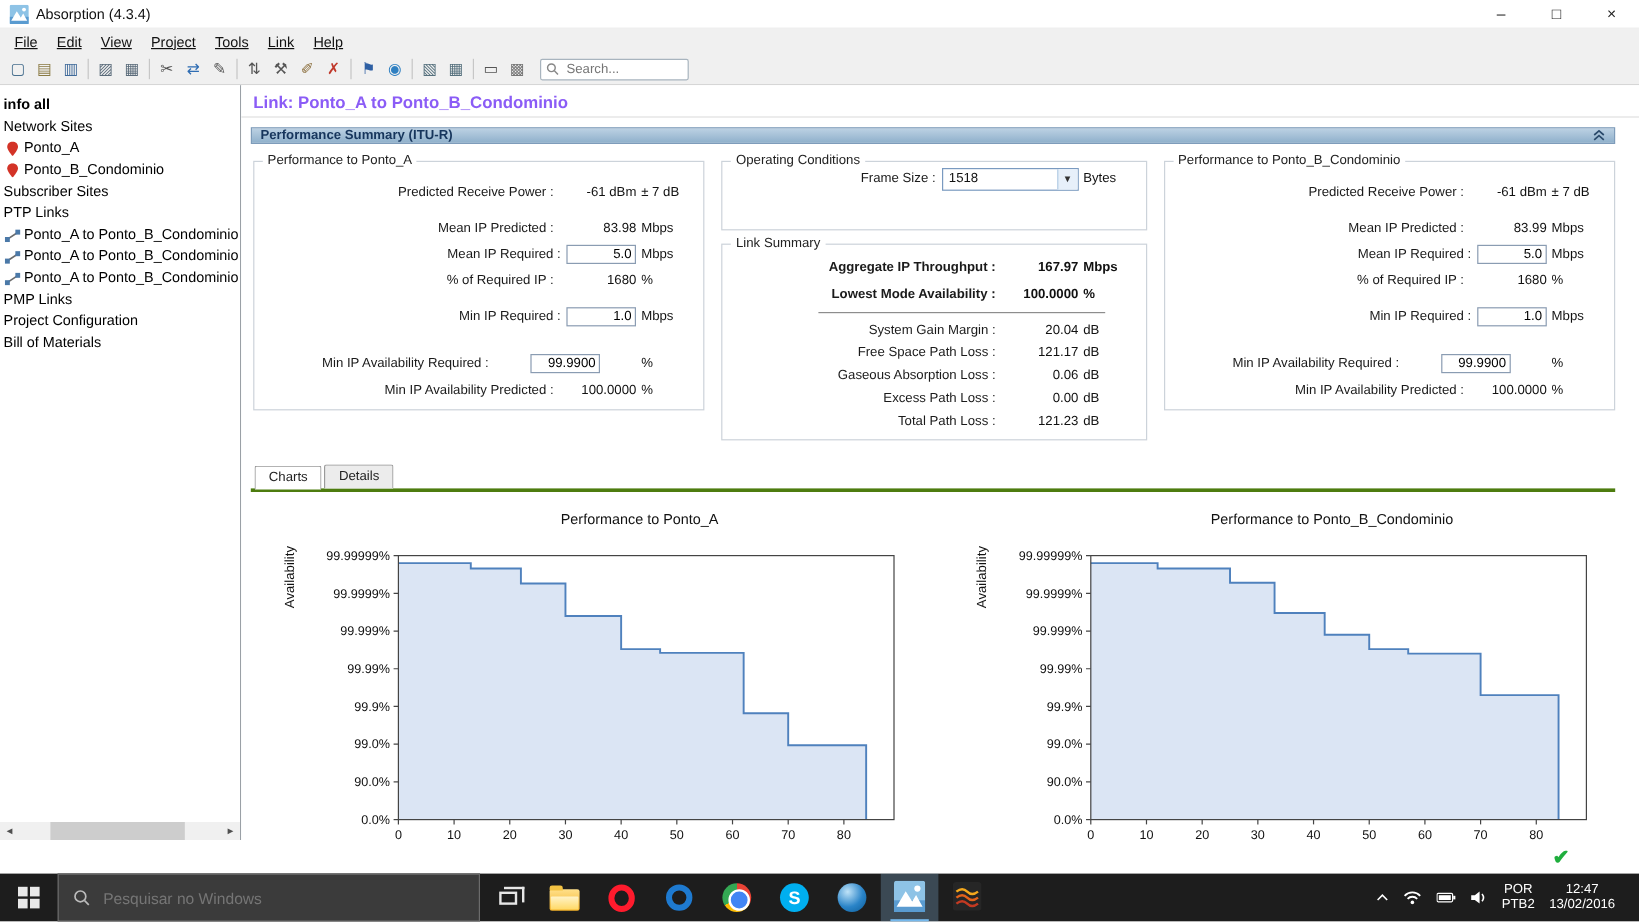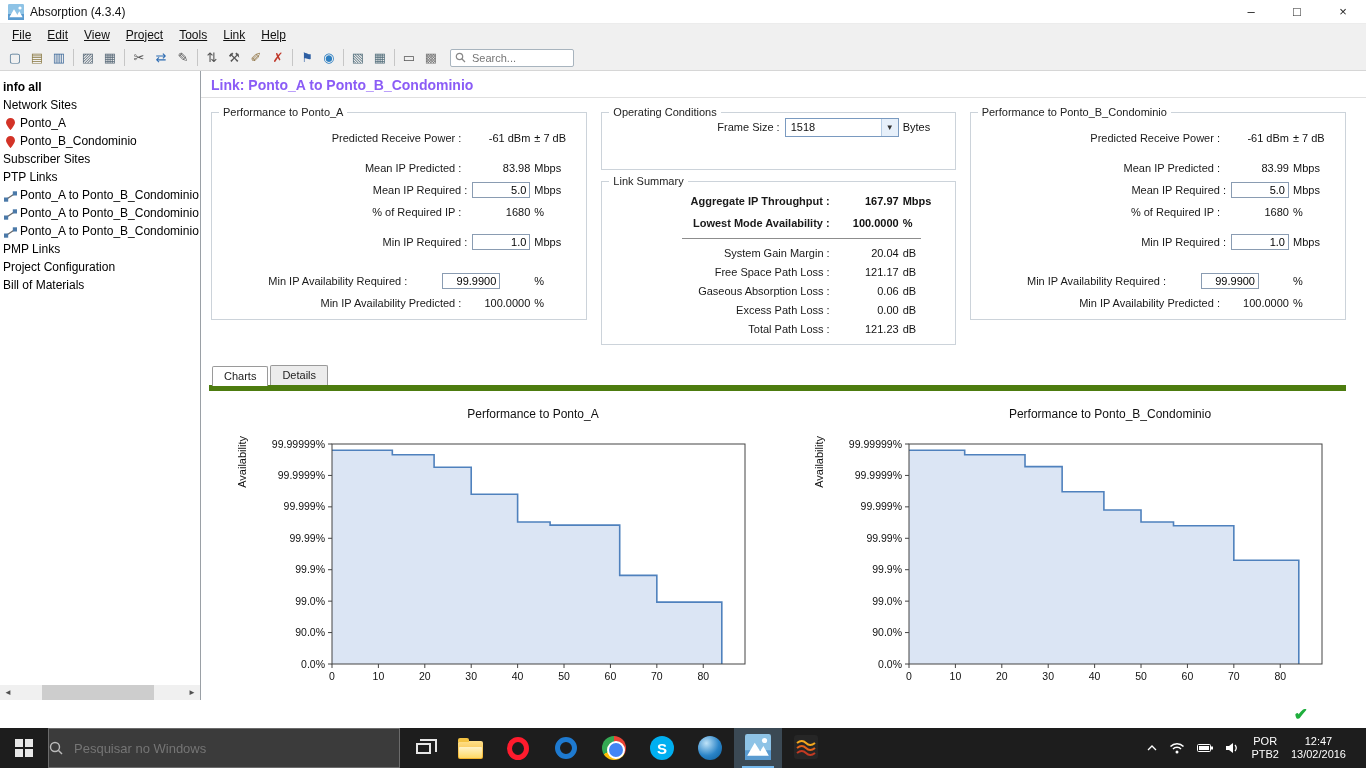--- a/index.html
+++ b/index.html
@@ -50,37 +50,37 @@
   .prow.sm { height:19px; }
   .prow .lbl { flex:1; text-align:right; padding-right:5px; color:#1a1a1a; }
   .prow .val { width:64px; text-align:right; white-space:nowrap; }
   .prow .unit { width:46px; padding-left:4px; text-align:left; white-space:nowrap; }
   .prow.bold { font-weight:bold; } .mt8 { margin-top:8px; } .mt4 { margin-top:17px;gap:30px; }
   .fld { width:58px; height:16px; border:1px solid #8a9cb2; font-size:11px; text-align:right; padding:0 3px; font-family:inherit; }
   .ls-div { height:1px; background:#8d8d8d; margin:4px 24px 4px 70px; }
   .combo { width:114px; height:19px; border:1px solid #7a9ac0; display:flex; align-items:center; background:#fff; font-size:11px; }
   .combo .combo-val { flex:1; padding-left:5px; }
   .combo .combo-btn { width:17px; height:100%; display:flex; align-items:center; justify-content:center; background:#e7f0fa; border-left:1px solid #b5cce4; font-size:8px; color:#333; }
-  .tabstrip { display:flex; margin:12px 20px 0 8px; border-bottom:6px solid #4d7c0f; padding-left:3px; align-items:flex-end; }
+  .tabstrip { display:flex; margin:12px 20px 0 8px; border-bottom:3px solid #4d7c0f; padding-left:3px; align-items:flex-end; }
   .tab { padding:3px 11px 4px; font-size:11px; border:1px solid #9a9a9a; border-bottom:none; background:#ececec; color:#222; margin-right:2px; border-radius:2px 2px 0 0; position:relative; }
   .tab.active { background:#fff; top:1px; }
   .charts { flex:1; display:flex; justify-content:center; gap:58px; align-items:flex-start; padding-top:16px; }
   .chart { display:flex; flex-direction:column; }
   .chart-title { font-size:12px; color:#111; text-align:center; padding-left:76px; margin-bottom:2px; }
   .chart-body { display:flex; align-items:flex-start;margin-top:13px; }
   .chart-ylabel { writing-mode:vertical-rl; transform:rotate(180deg); font-size:11px; color:#111; width:14px; text-align:center; margin-bottom:14px; }
   
   .statusbar { height:28px; background:#fff; display:flex; align-items:center; justify-content:flex-end; padding-right:58px; }
   .ok-check { color:#1fae3d; font-size:17px; font-weight:bold; }
   
   .taskbar { height:40px; background:#1d1d1d; display:flex; align-items:stretch; color:#fff; }
   .tb-start { width:48px; display:flex; align-items:center; justify-content:center; }
   .win-logo { display:grid; grid-template-columns:8px 8px; grid-gap:2px; }
   .win-logo i { width:8px; height:8px; background:#e8e8e8; display:block; }
-  .tb-search { width:352px; background:#3b3b3b; border:1px solid #6b6b6b; display:flex; align-items:center; gap:9px; }
+  .tb-search { width:352px; background:#3b3b3b; border:1px solid #6b6b6b; display:flex; align-items:center; padding-left:12px; gap:9px; }
   .tb-search input { background:transparent; border:none; outline:none; color:#cfcfcf; font-size:13px; width:250px; font-family:inherit; }
   .tb-taskview { width:46px; display:flex; align-items:center; justify-content:center; }
   .tv-icon { width:15px; height:11px; border:2px solid #e6e6e6; position:relative; }
   .tv-icon::after { content:''; position:absolute; left:2px; top:-6px; width:15px; height:11px; border:2px solid #e6e6e6; border-bottom:none; border-left:none; }
   .tb-app { width:48px; display:flex; align-items:center; justify-content:center; position:relative; }
   .tb-app.active { background:rgba(140,190,230,0.28); }
   .tb-app.running::after { content:''; position:absolute; bottom:0; left:8px; right:8px; height:2px; background:#76b9ed; }
   .icon-folder { width:25px; height:18px; position:relative; background:linear-gradient(#ffe08a,#f3b229); border-radius:2px; margin-top:3px; }
   .icon-folder::before { content:''; position:absolute; top:-3px; left:0; width:11px; height:4px; background:#f3c243; border-radius:2px 2px 0 0; }
   .icon-folder::after { content:''; position:absolute; left:1px; right:1px; bottom:1px; height:11px; background:linear-gradient(#fff3c8,#ffd966); border-radius:1px; }
@@ -239,20 +239,28 @@
       <span class="hs-track">
           <span class="hs-thumb"></span>
         </span>
       <span class="hs-btn">►</span>
     </div>
   </div>
 
   <div class="main">
     <div class="link-title">Link: Ponto_A to Ponto_B_Condominio</div>
 
+    <div class="section-bar">
+      <span>Performance Summary (ITU-R)</span>
+      <span class="chev">
+        <svg width="11" height="10">
+            <path d="M1.5 4.5 L5.5 1 L9.5 4.5 M1.5 8.5 L5.5 5 L9.5 8.5" stroke="#2a4a6b" stroke-width="1.4" fill="none"></path>
+          </svg>
+      </span>
+    </div>
 
     <div class="panels">
 
       <div class="groupbox perf">
         <div class="gb-title">Performance to Ponto_A</div>
         <div class="prow">
           <span class="lbl">Predicted Receive Power :</span>
           <span class="val">-61 dBm</span>
           <span class="unit">± 7 dB</span>
         </div>

